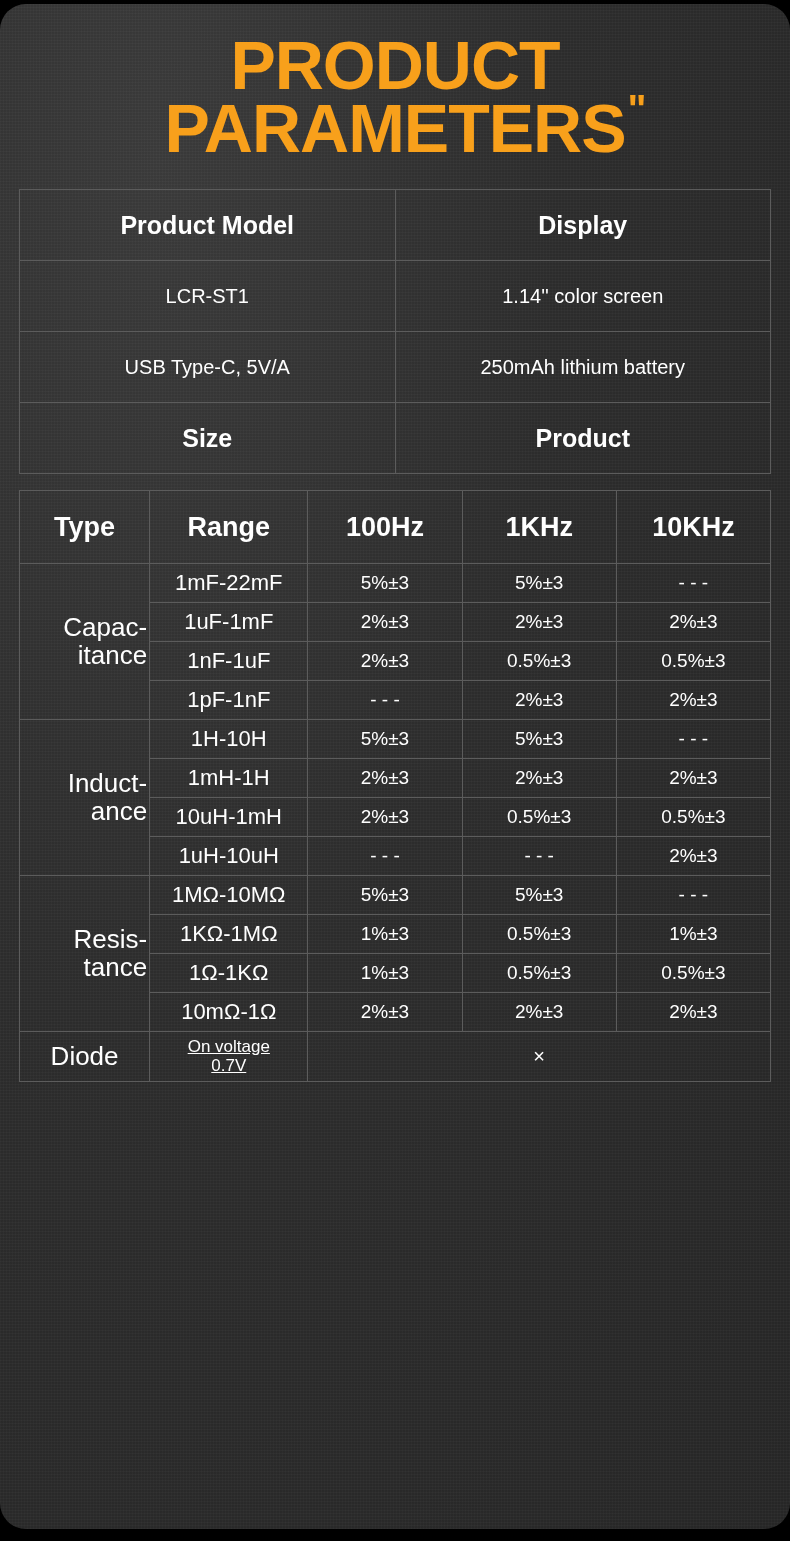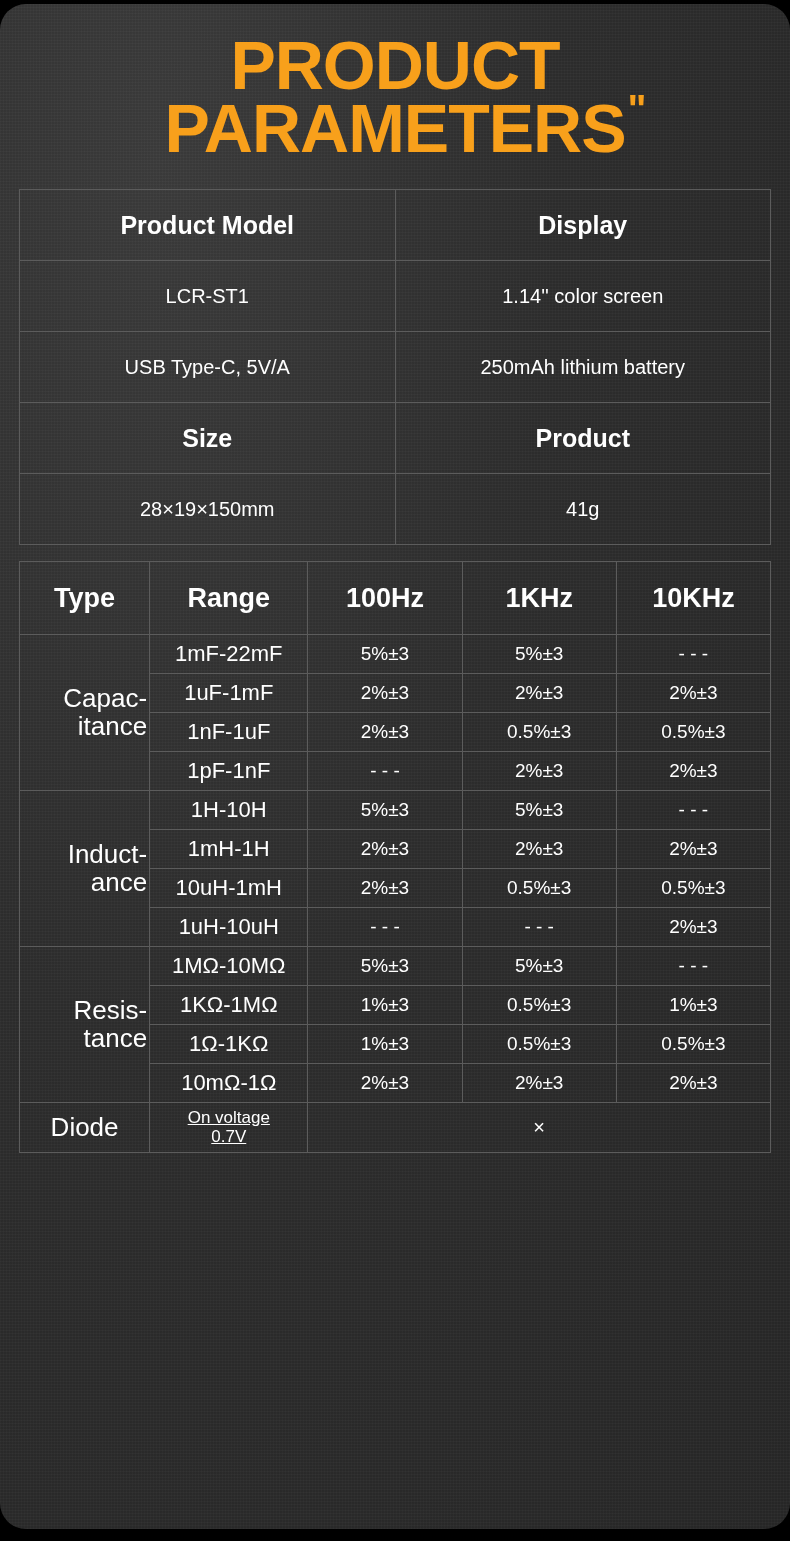--- a/index.html
+++ b/index.html
@@ -167,24 +167,20 @@
             <td class="val">1.14'' color screen</td>
           </tr>
           <tr>
             <td class="val">USB Type-C, 5V/A</td>
             <td class="val">250mAh lithium battery</td>
           </tr>
           <tr>
             <td class="hdr">Size</td>
             <td class="hdr">Product</td>
           </tr>
-          <tr>
-            <td class="val">28×19×150mm</td>
-            <td class="val">41g</td>
-          </tr>
         </tbody>
       </table>
 
       <table class="range-table">
         <colgroup>
           <col class="col-type">
             <col class="col-range">
             <col class="col-freq">
             <col class="col-freq">
             <col class="col-freq">

